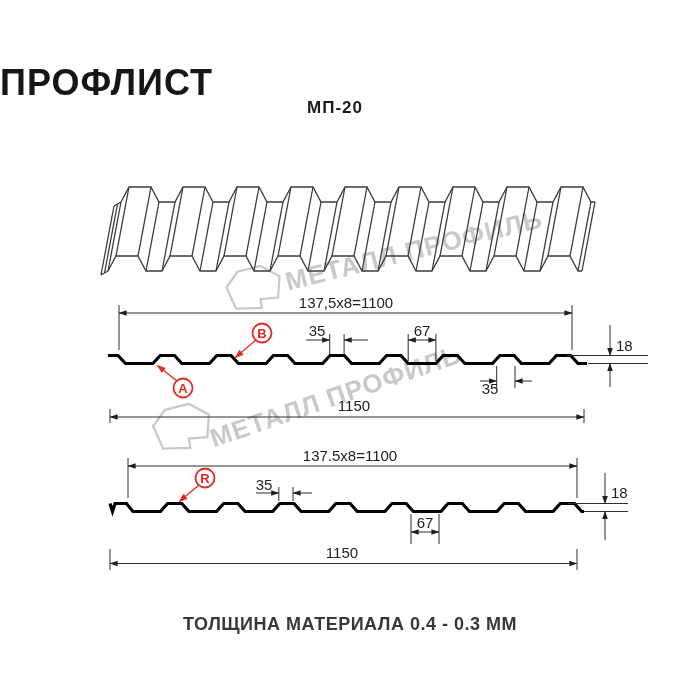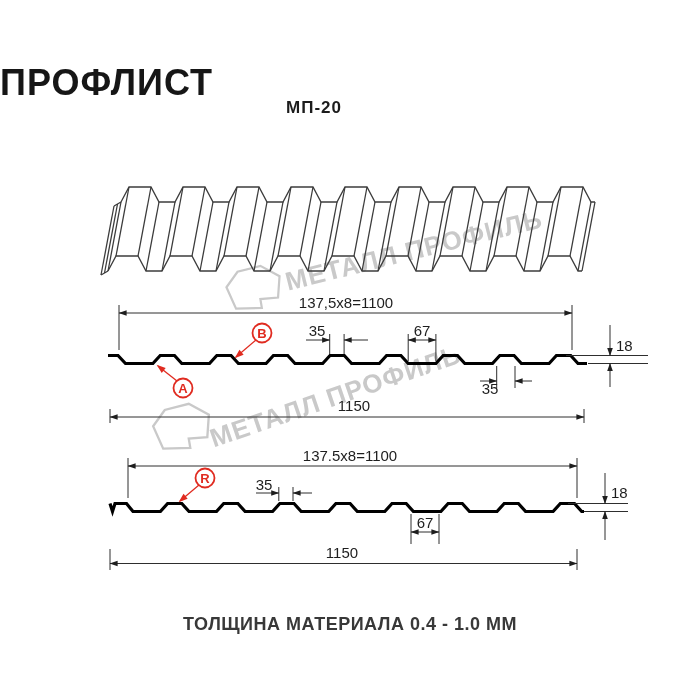--- a/index.html
+++ b/index.html
@@ -1,21 +1,21 @@
 <!DOCTYPE html>
 <html><head>
 <meta charset="utf-8">
 <style>
   html,body{margin:0;padding:0;background:#fff;}
   #page{position:relative;width:700px;height:700px;background:#ffffff;overflow:hidden;
         font-family:"Liberation Sans","DejaVu Sans",sans-serif;}
   .title{position:absolute;left:0;top:62px;width:700px;
          font-size:36px;font-weight:800;letter-spacing:1px;color:#161616;}
   .subtitle{position:absolute;left:0;top:98px;width:628px;text-align:center;
-            font-size:17px;font-weight:600;letter-spacing:1px;color:#1c1c1c;}
+            font-size:17px;font-weight:600;letter-spacing:1px;color:#1c1c1c;padding-left:21px;}
   .footer{position:absolute;left:0;top:614px;width:700px;text-align:center;
           font-size:18px;font-weight:600;letter-spacing:0.5px;color:#383838;}
   svg{position:absolute;overflow:visible;}
   .wm-text{position:absolute;font-size:26px;font-weight:700;letter-spacing:1px;
            color:#c9c9c9;white-space:nowrap;transform-origin:0 50%;}
   #wm1-text{left:286px;top:267px;transform:rotate(-14deg);}
   #wm2-text{left:211px;top:424px;transform:rotate(-19deg);}
   .dimtxt{font-size:15px;fill:#1e1e1e;}
   .redtxt{font-size:13px;font-weight:700;}
 </style>
@@ -194,14 +194,14 @@
     <text class="dimtxt" x="531" y="58">18</text>
     <text class="dimtxt" x="262" y="117.5" text-anchor="middle">1150</text>
 
     <g stroke="#e02b20" fill="none" stroke-width="1.8">
       <circle cx="125" cy="38" r="9.5"></circle>
       <line x1="119" y1="45" x2="100" y2="61" stroke-width="1.3" marker-end="url(#arR2)"></line>
     </g>
     <text class="redtxt" x="125" y="43" text-anchor="middle" fill="#e02b20">R</text>
   </svg>
 
-  <div class="footer">ТОЛЩИНА МАТЕРИАЛА 0.4 - 1.0 ММ</div>
+  <div class="footer">ТОЛЩИНА МАТЕРИАЛА 0.4 - 0.3 ММ</div>
 </div>
 
 </body></html>

